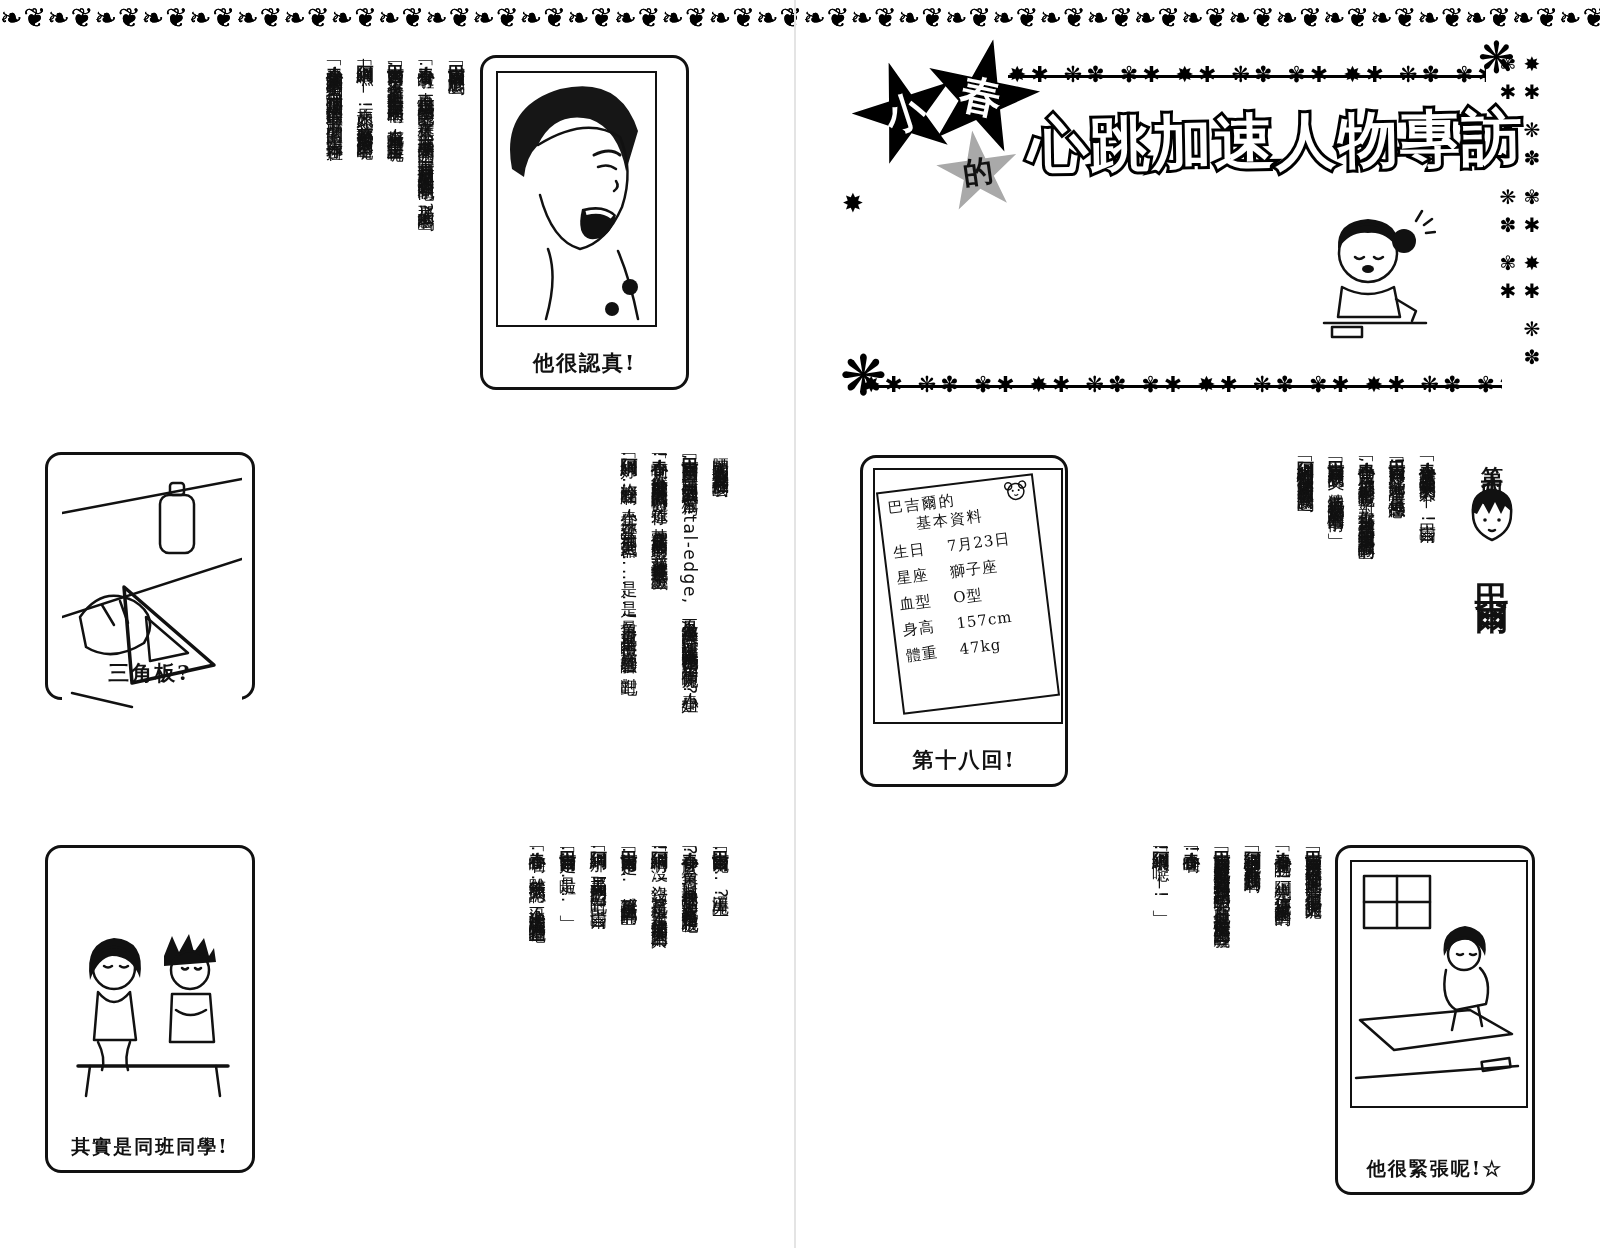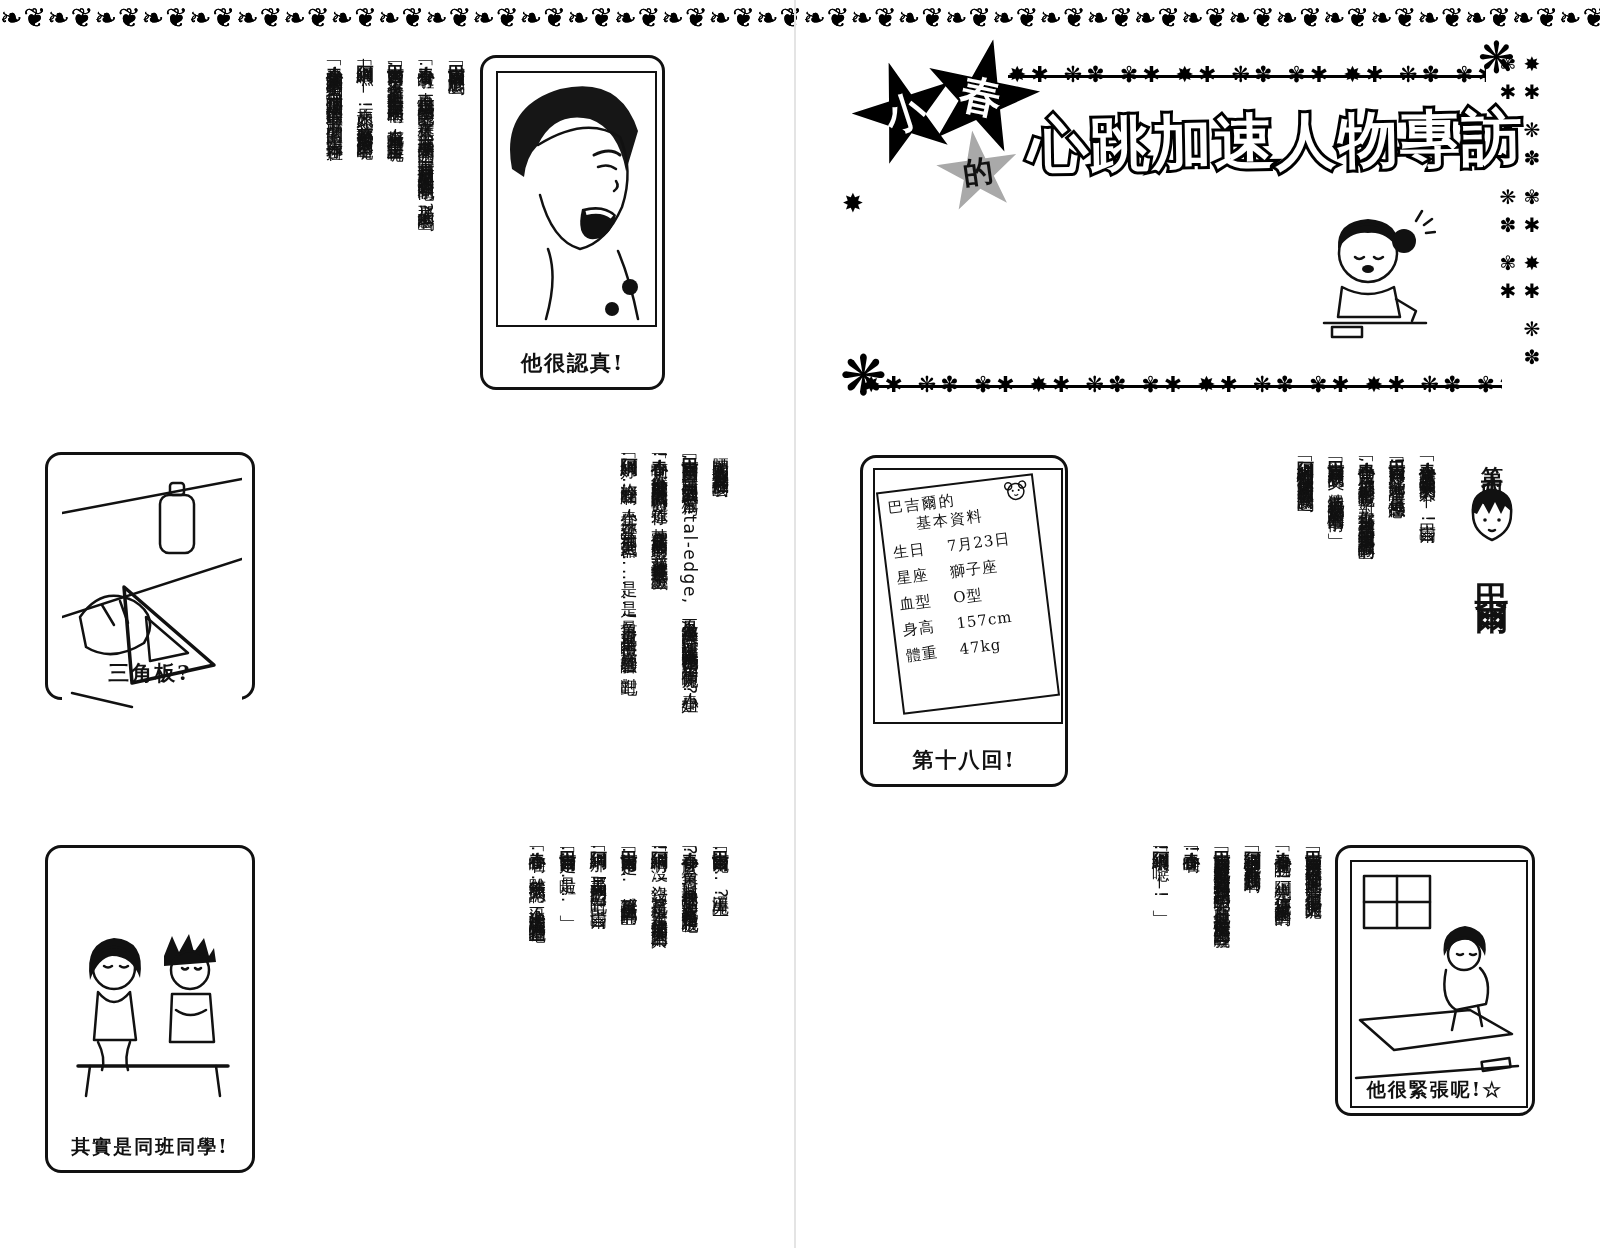--- a/index.html
+++ b/index.html
@@ -60,21 +60,21 @@
   <div class="seam"></div>
 
   <div class="vtext" style="left:28px;top:52px;width:445px;height:382px;">
     <p><b class="spk">巴吉爾</b><span>「你們怎麼了嗎?」</span></p>
     <p><b class="spk">小春</b><span>「沒有啦…真不愧是阿綱先生的父親呢!實在太棒了!那麼接下來要問問題了!其實巴吉爾是跟某種料理的香料名字相同吧…那是你的本名嗎?」</span></p>
     <p><b class="spk">巴吉爾</b><span>「不是,這名字是從在下的本名巴吉里昆而來的暱稱。也有人稱呼在下是巴吉里科呢!」</span></p>
     <p><b class="spk">阿綱</b><span>「嘿——原來如此!我之前都沒聽過巴吉爾你的本名呢!」</span></p>
     <p><b class="spk">小春</b><span>「就像阿綱的本名是綱吉,我卻稱呼阿綱先生一樣的道理!那麼下一個問題,巴吉爾你掛在</span></p>
   </div>
 
-  <div class="panel" style="left:480px;top:55px;width:185px;height:335px;">
+  <div class="panel" style="left:480px;top:55px;width:209px;height:335px;">
     <div class="art framed" style="left:13px;top:13px;width:157px;height:252px;">
       <svg width="153" height="248" viewBox="0 0 153 248">
         <path d="M14 96 Q2 34 62 16 Q122 2 140 58 L128 98 Q120 56 92 46 Q56 38 40 72 Q28 84 26 104 Z" fill="#161616"></path>
         <path class="stroke" d="M40 72 Q88 42 122 64 Q136 98 124 134 Q108 170 82 176 Q54 168 42 122"></path>
         <path class="stroke" style="stroke-width:3" d="M96 82 q16 -8 26 0"></path>
         <path class="stroke" d="M100 94 q10 -4 18 2"></path>
         <path class="stroke" d="M118 108 q4 6 -2 10"></path>
         <path d="M84 136 q22 -6 34 6 q-6 26 -26 24 q-14 -4 -8 -30Z" fill="#111"></path>
         <path d="M88 140 q16 -4 26 4" stroke="#fff" stroke-width="4" fill="none"></path>
         <path class="stroke" d="M50 176 Q60 204 48 246"></path>
@@ -245,21 +245,21 @@
 
   <div class="vtext" style="left:852px;top:838px;width:478px;height:372px;">
     <p><b class="spk">巴吉爾</b><span>「其實澤田先生你不知道師父他真正的一面,他是個很優秀的人呢!」</span></p>
     <p><b class="spk">小春</b><span>「就是說啊…阿綱先生!你這樣批評父親是不對的!」</span></p>
     <p><b class="spk">阿綱</b><span>「可是他平常根本就不管我跟媽媽啊!」</span></p>
     <p><b class="spk">巴吉爾</b><span>「其實師父他經常很高興的跟我提到有個跟我年紀相仿的兒子呢!而且他是打從心底愛著澤田先生的母親喔!」</span></p>
     <p><b class="spk">小春</b><span>「哇啊!」</span></p>
     <p><b class="spk">阿綱</b><span>「噁!噁——!」</span></p>
   </div>
 
-  <div class="panel" style="left:1335px;top:845px;width:200px;height:271px;">
+  <div class="panel" style="left:1335px;top:845px;width:200px;height:350px;">
     <div class="art framed" style="left:12px;top:12px;width:174px;height:244px;">
       <svg width="170" height="240" viewBox="0 0 170 240">
         <rect class="stroke" x="12" y="14" width="66" height="52"></rect>
         <path class="stroke" d="M45 14 L45 66 M12 40 L78 40"></path>
         <path class="stroke" d="M8 158 L118 148 L160 172 L42 188 Z"></path>
         <path d="M92 94 Q88 68 113 64 Q138 68 133 94 Q126 76 110 78 Q98 80 92 94Z" fill="#111"></path>
         <circle class="stroke" cx="112" cy="92" r="16"></circle>
         <path class="stroke" d="M105 92 q3 2 6 0 M118 92 q3 2 6 0"></path>
         <path class="stroke" d="M94 108 Q88 138 104 148 L134 142 Q140 118 128 106"></path>
         <path class="stroke" d="M104 148 L100 168 M126 144 L130 164"></path>

